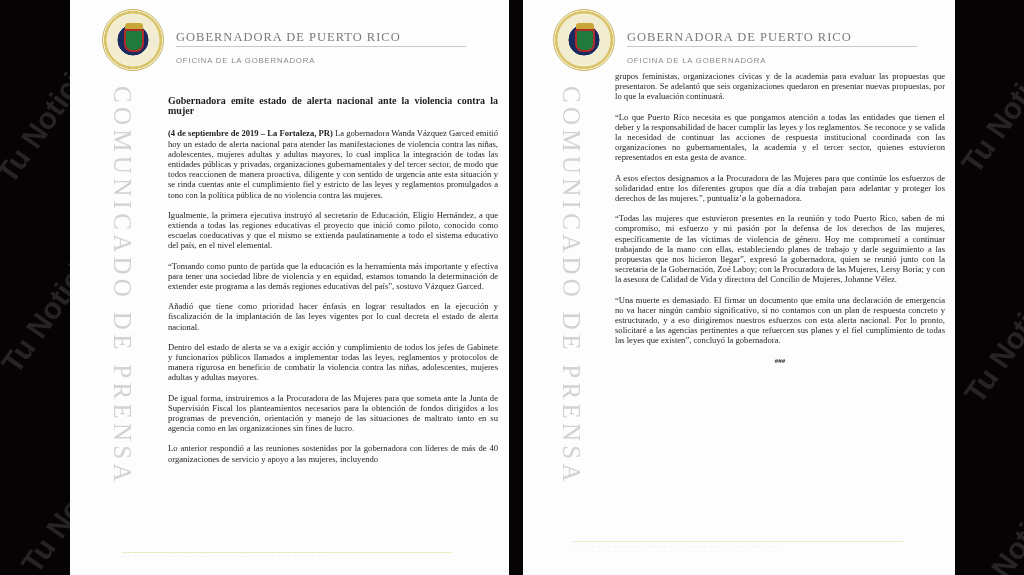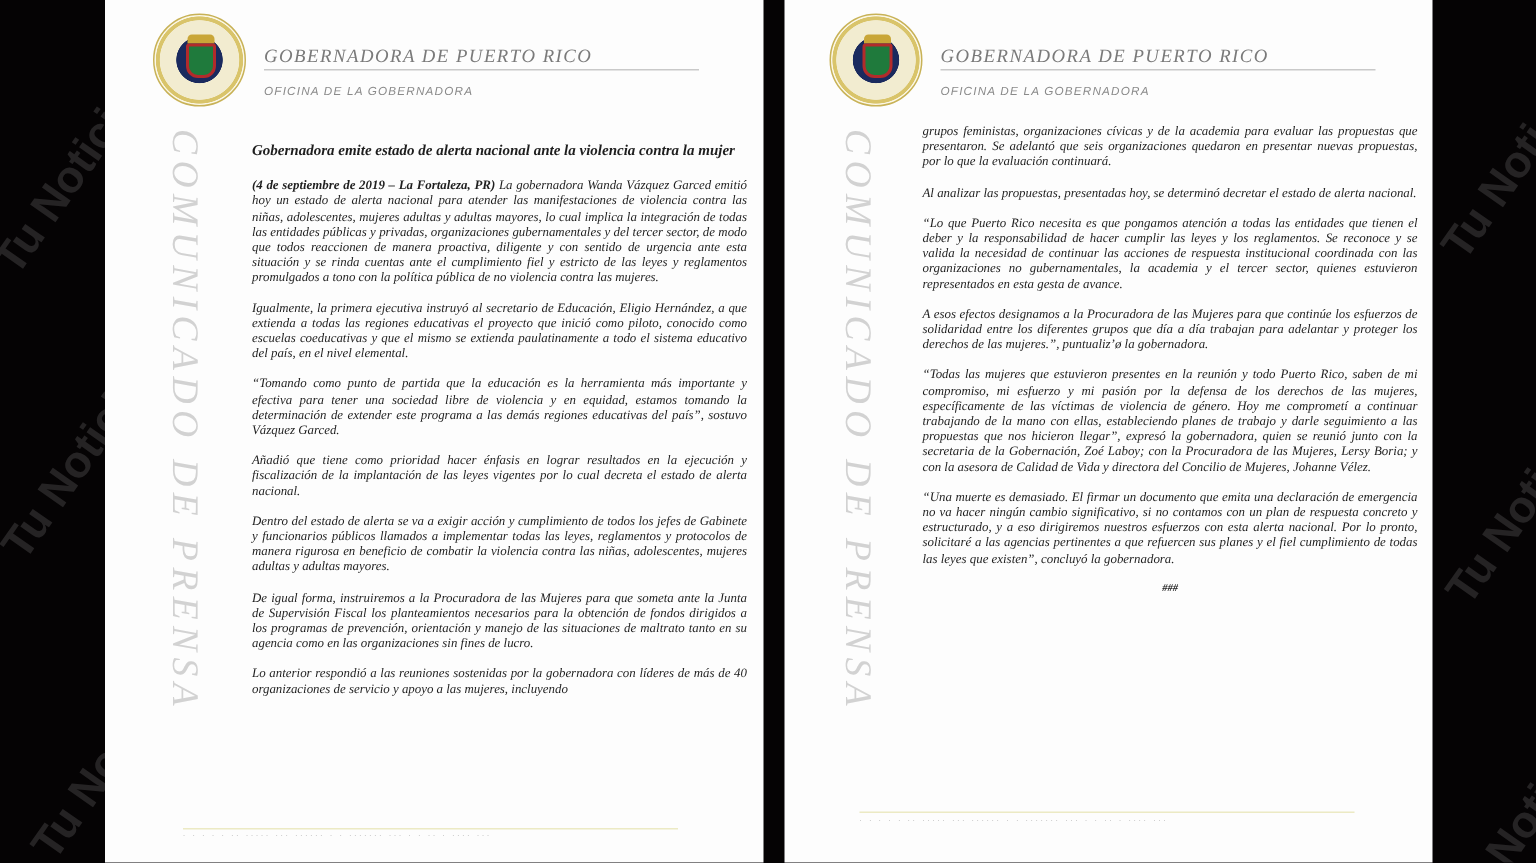--- a/index.html
+++ b/index.html
@@ -12,21 +12,20 @@
     position: absolute; inset: 0; overflow: hidden; pointer-events: none;
   }
   .bg-watermark .wm {
     position: absolute; color: rgba(255,255,255,0.13);
     font-family: "Liberation Sans", sans-serif; font-size: 30px; font-weight: bold;
     transform: rotate(-55deg); white-space: nowrap; transform-origin: left top;
   }
   .page {
     position: absolute; top: 0; height: 575px; background: #fdfdfd;
     overflow: hidden;
-    font-style: italic;
   }
   #page-left { left: 70px; width: 439px; }
   #page-right { left: 523px; width: 432px; }
 
   .seal {
     position: absolute; top: 9px; width: 62px; height: 62px; border-radius: 50%;
     background: radial-gradient(circle, #1a2a5e 0 36%, #f2ecd0 37% 62%, #d9c46a 63% 68%, #fbf7e6 69% 100%);
     border: 1px solid #c8b257;
     box-sizing: border-box;
   }
@@ -122,23 +121,22 @@
     <div class="shield"></div>
   </div>
   <div class="hdr-title" style="left:104px; top:30px;">GOBERNADORA DE PUERTO RICO</div>
   <div class="hdr-rule" style="left:104px; top:46px; width:290px;"></div>
   <div class="hdr-sub" style="left:104px; top:56px;">OFICINA DE LA GOBERNADORA</div>
 
   <div class="vertical-label" style="left:34px;">
     <span>COMUNICADO DE PRENSA</span>
   </div>
 
-  <div class="body-text" style="left:92px; top:82px; width:330px;">
+  <div class="body-text" style="left:92px; top:71px; width:330px;">
     <p>grupos feministas, organizaciones cívicas y de la academia para evaluar las propuestas que presentaron. Se adelantó que seis organizaciones quedaron en presentar nuevas propuestas, por lo que la evaluación continuará.</p>
-    <p>Al analizar las propuestas, presentadas hoy, se determinó decretar el estado de alerta nacional.</p>
     <p>“Lo que Puerto Rico necesita es que pongamos atención a todas las entidades que tienen el deber y la responsabilidad de hacer cumplir las leyes y los reglamentos. Se reconoce y se valida la necesidad de continuar las acciones de respuesta institucional coordinada con las organizaciones no gubernamentales, la academia y el tercer sector, quienes estuvieron representados en esta gesta de avance.</p>
     <p>A esos efectos designamos a la Procuradora de las Mujeres para que continúe los esfuerzos de solidaridad entre los diferentes grupos que día a día trabajan para adelantar y proteger los derechos de las mujeres.”, puntualiz’ø la gobernadora.</p>
     <p>“Todas las mujeres que estuvieron presentes en la reunión y todo Puerto Rico, saben de mi compromiso, mi esfuerzo y mi pasión por la defensa de los derechos de las mujeres, específicamente de las víctimas de violencia de género. Hoy me comprometí a continuar trabajando de la mano con ellas, estableciendo planes de trabajo y darle seguimiento a las propuestas que nos hicieron llegar”, expresó la gobernadora, quien se reunió junto con la secretaria de la Gobernación, Zoé Laboy; con la Procuradora de las Mujeres, Lersy Boria; y con la asesora de Calidad de Vida y directora del Concilio de Mujeres, Johanne Vélez.</p>
     <p>“Una muerte es demasiado. El firmar un documento que emita una declaración de emergencia no va hacer ningún cambio significativo, si no contamos con un plan de respuesta concreto y estructurado, y a eso dirigiremos nuestros esfuerzos con esta alerta nacional. Por lo pronto, solicitaré a las agencias pertinentes a que refuercen sus planes y el fiel cumplimiento de todas las leyes que existen”, concluyó la gobernadora.</p>
     <p class="endmark">###</p>
   </div>
 
   <div class="footer-line" style="left:50px; top:541px; width:330px;"></div>
   <div class="footer-text" style="left:50px; top:544px;">· · ·   · ·   ·· ····· ··· ······ · ·  ······· ···  · ·  ·· ·    ···· ···</div>
 </div>

